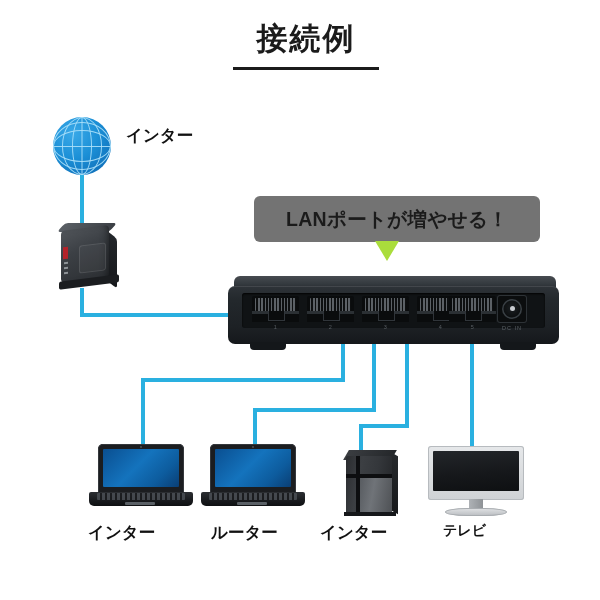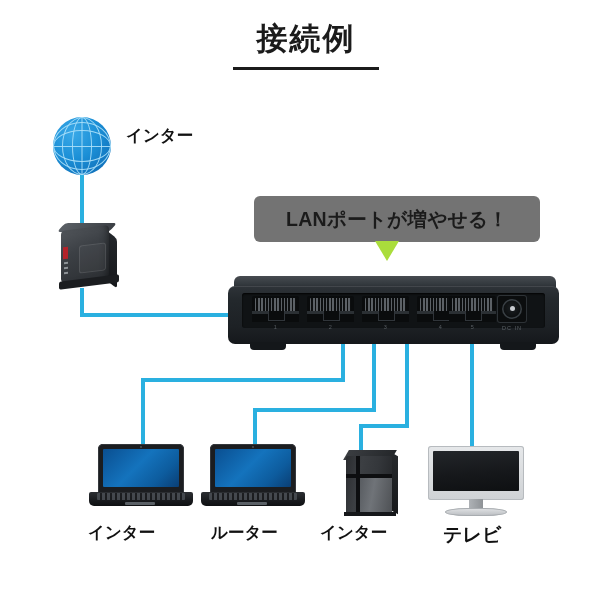--- a/index.html
+++ b/index.html
@@ -500,15 +500,15 @@
   </div>
   <div class="lbl" style="left:320px; top:522px; font-size:16.5px;">インター</div>
 
   <div id="tv">
     <div id="tv-bezel">
       <div id="tv-screen"></div>
     </div>
     <div id="tv-neck"></div>
     <div id="tv-base"></div>
   </div>
-  <div class="lbl" style="left:443px; top:522px; font-size:19px;">テレビ</div>
+  <div class="lbl" style="left:443px; top:522px; font-size:14px;">テレビ</div>
 
 </div>
 
 </body></html>

